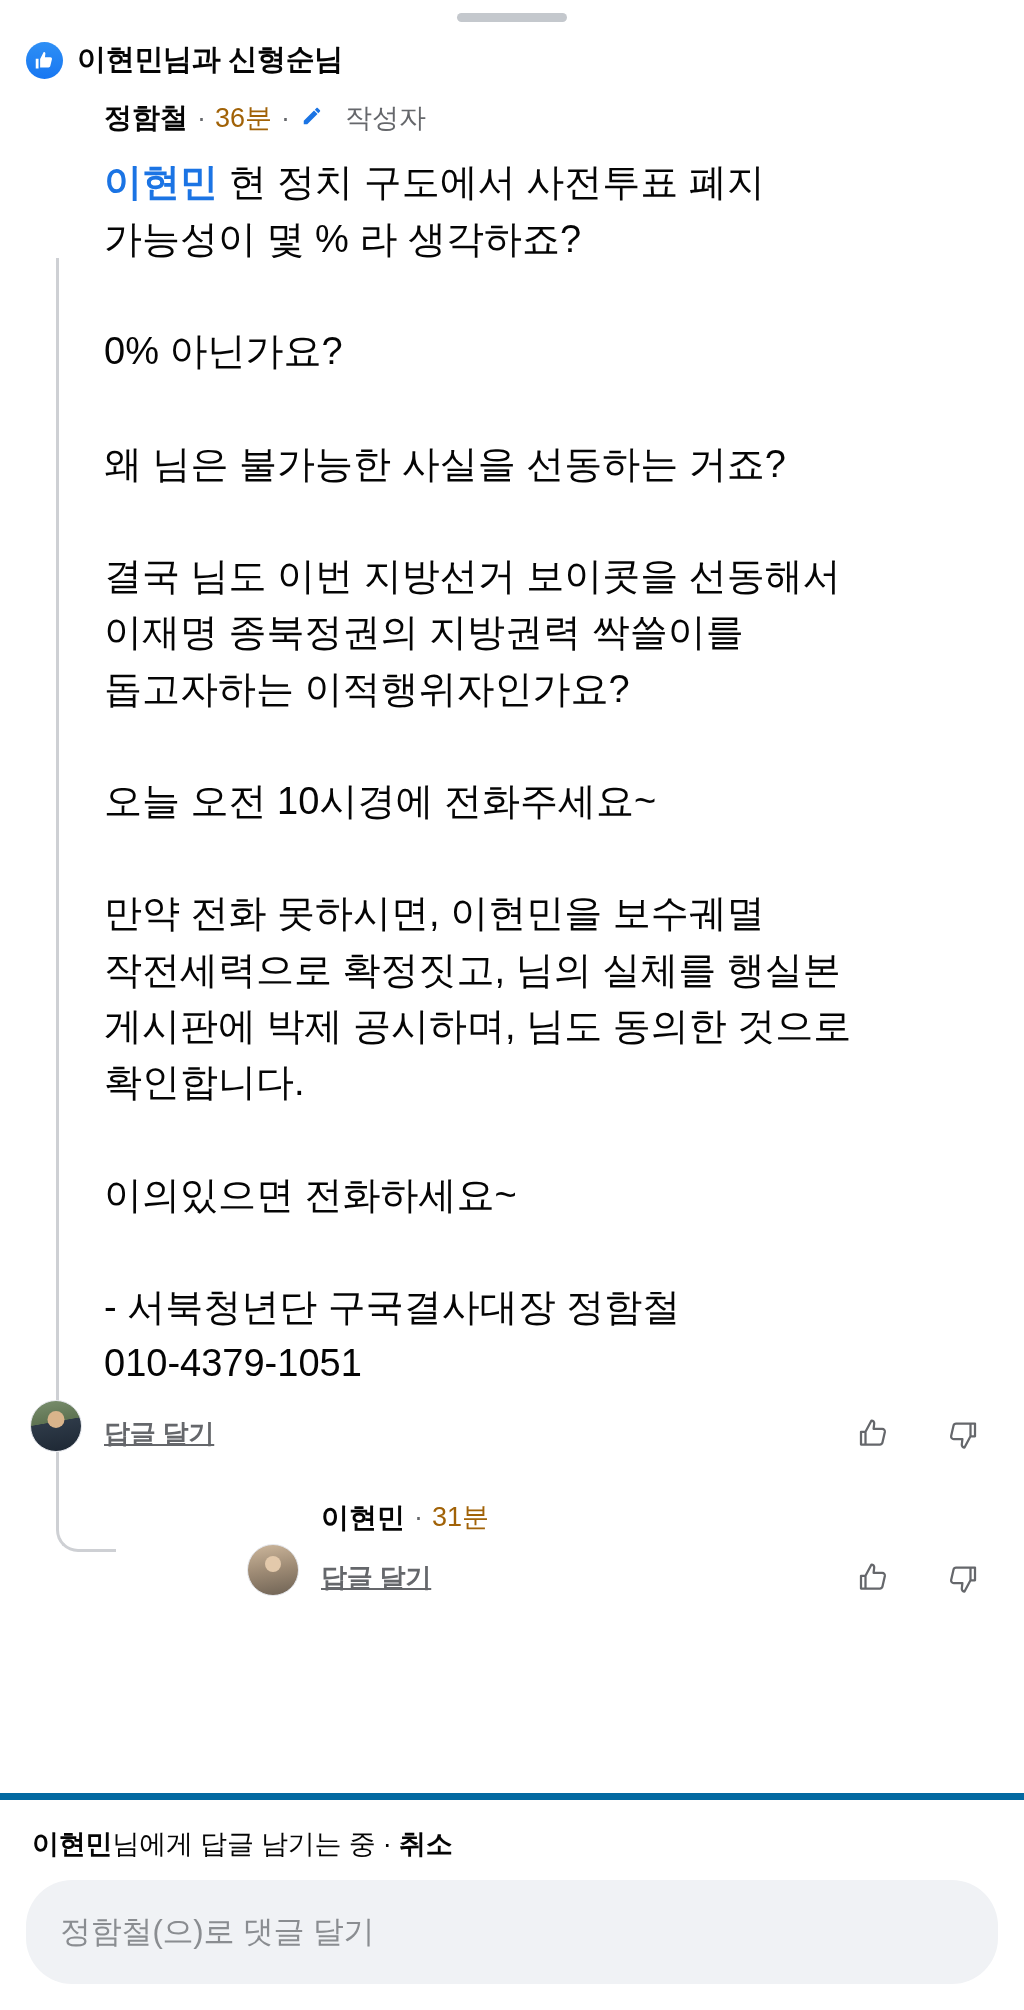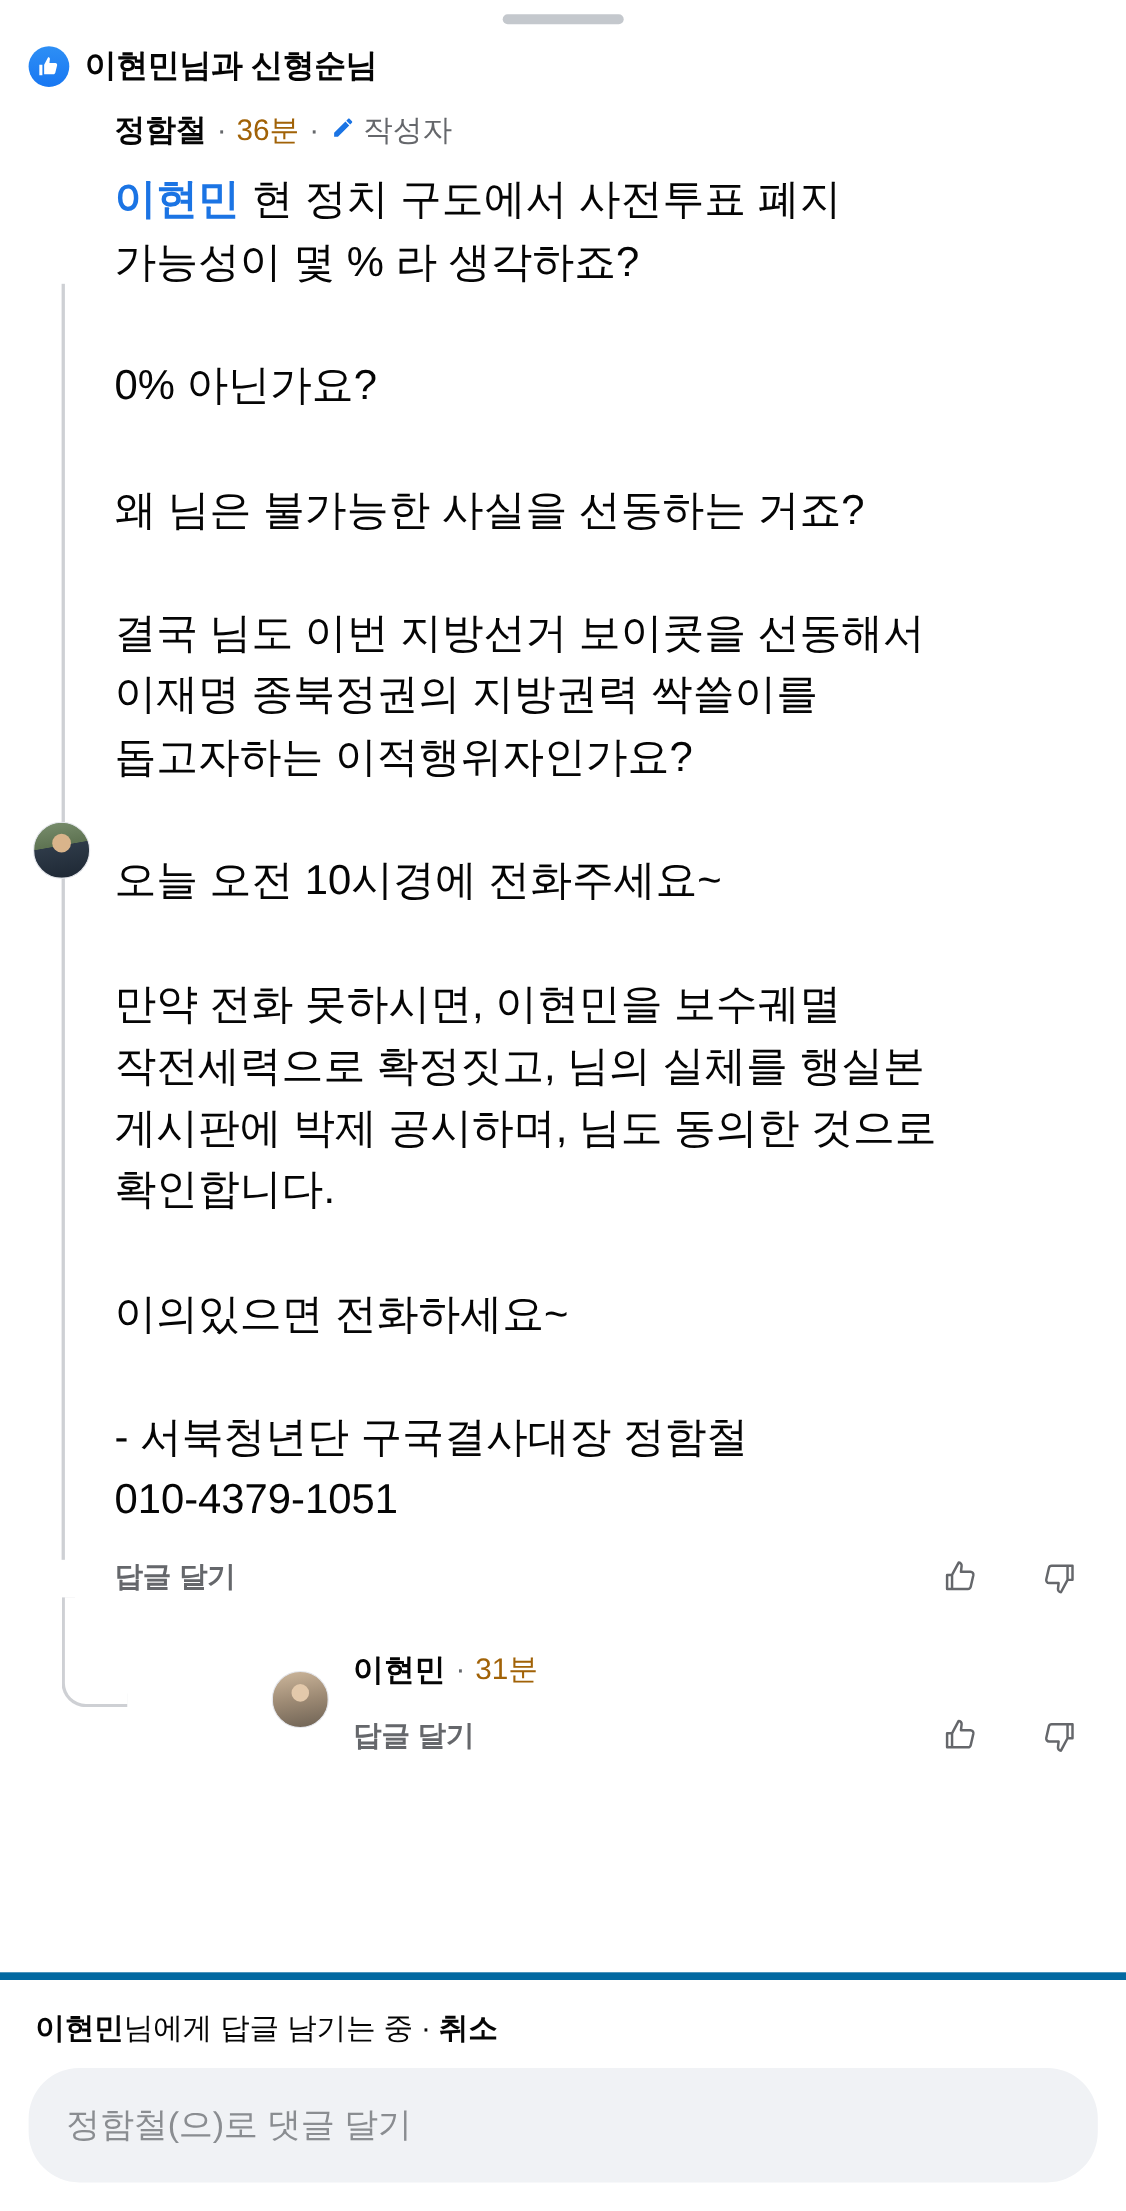--- a/index.html
+++ b/index.html
@@ -58,21 +58,21 @@
     letter-spacing: -0.3px;
   }
 
   
   .comment-block {
     position: relative;
     padding: 4px 0 0 0;
   }
   .comment-row {
     display: flex;
-    align-items: center;
+    align-items: flex-end;
     padding-left: 30px;
   }
   .avatar {
     width: 52px;
     height: 52px;
     border-radius: 50%;
     flex: 0 0 auto;
     overflow: hidden;
     position: relative;
     background: #d8dadf;
@@ -117,21 +117,21 @@
   .meta-author {
     font-size: 28px;
     font-weight: bold;
     color: #050505;
   }
   .meta-sep { margin: 0 9px; color: #65676b; }
   .meta-time { color: #a16207; }
   .meta-badge {
     display: inline-flex;
     align-items: center;
-    gap: 7px;
+    gap: 22px;
     color: #65676b;
     margin-left: 2px;
   }
   .pencil-icon { display: inline-block; }
 
   .comment-text {
     font-size: 38px;
     line-height: 1.48;
     color: #050505;
     margin-top: 18px;
@@ -148,20 +148,21 @@
     display: flex;
     align-items: center;
     margin-top: 24px;
     padding-right: 4px;
   }
   .reply-btn {
     font-size: 26px;
     font-weight: bold;
     color: #65676b;
     letter-spacing: -0.2px;
+    text-decoration: underline;
   }
   .spacer { flex: 1 1 auto; }
   .vote-icon {
     width: 62px;
     display: flex;
     align-items: center;
     justify-content: center;
   }
   .vote-icon.second { margin-left: 28px; }
 

